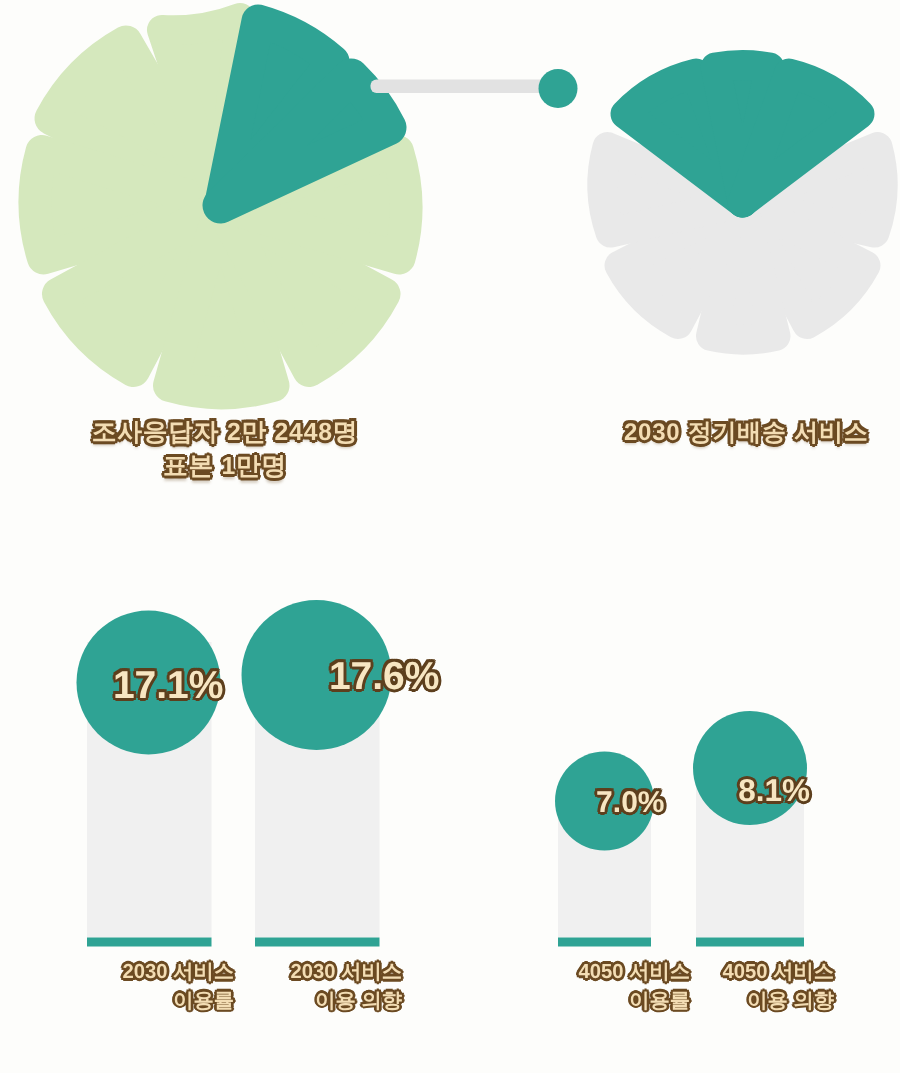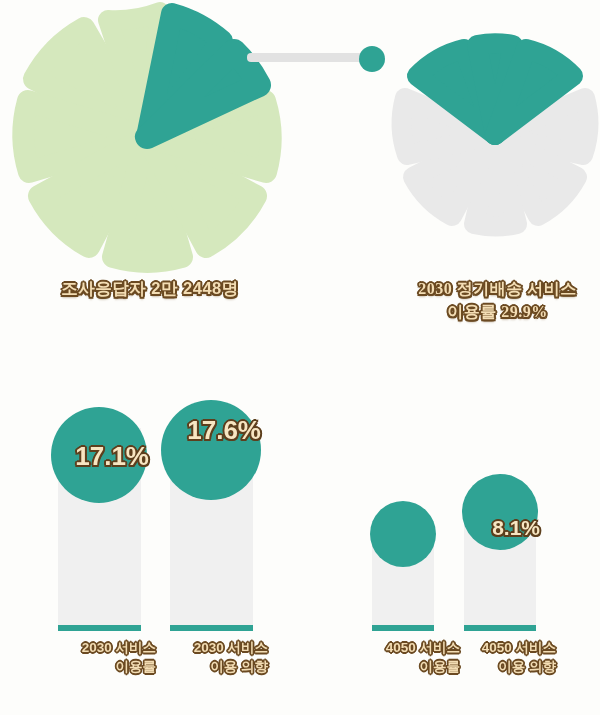--- a/index.html
+++ b/index.html
@@ -42,21 +42,21 @@
       1.5px -1.5px 0 #6b4a22, -1.5px -1.5px 0 #6b4a22,
       0 3px 2px rgba(107,74,34,0.35);
   }
   .cap-line { display:block; }
   #caption-left {
     left: 20px; top: 277px; width: 260px;
     font-size: 16.5px; line-height: 23px;
   }
   #caption-right {
     left: 395px; top: 277px; width: 205px;
-    font-size: 16px; line-height: 23px; font-family: Liberation Serif, serif;
+    font-size: 16px; line-height: 23px;
   }
   .bar-label {
     position: absolute;
     text-align: right;
     font-weight: 700;
     font-size: 13.5px;
     line-height: 19px;
     color: #f3ddb4;
     -webkit-text-stroke: 2px #6b4a22;
     paint-order: stroke fill;
@@ -151,29 +151,30 @@
       <g>
         <rect x="464" y="510" width="72" height="115" fill="#f0f0f0"></rect>
         <rect x="464" y="625" width="72" height="6" fill="#2fa394"></rect>
         <circle cx="500" cy="512" r="38" fill="#2fa394"></circle>
       </g>
     </g>
   </svg>
 
   <div class="cap-text" id="caption-left">
     <span class="cap-line">조사응답자 2만 2448명</span>
+    <span class="cap-line">표본 1만명</span>
   </div>
 
   <div class="cap-text" id="caption-right">
     <span class="cap-line">2030 정기배송 서비스</span>
-    <span class="cap-line">이용률 29.9%</span>
   </div>
 
   <div class="pct-text" style="left:49px; top:441px; width:100px; font-size:26px;">17.1%</div>
-  <div class="pct-text" style="left:161px; top:415px; width:100px; font-size:26px;">17.6%</div>
+  <div class="pct-text" style="left:161px; top:435px; width:100px; font-size:26px;padding-left:32px;">17.6%</div>
+  <div class="pct-text" style="left:363px; top:524px; width:80px; font-size:20px;">7.0%</div>
   <div class="pct-text" style="left:460px; top:500px; width:80px; font-size:21px;margin-top:16px;">8.1%</div>
 
   <div class="bar-label" style="left:44px; top:638px; width:112px;">
     <span class="cap-line">2030 서비스</span>
     <span class="cap-line">이용률</span>
   </div>
   <div class="bar-label" style="left:156px; top:638px; width:112px;">
     <span class="cap-line">2030 서비스</span>
     <span class="cap-line">이용 의향</span>
   </div>

